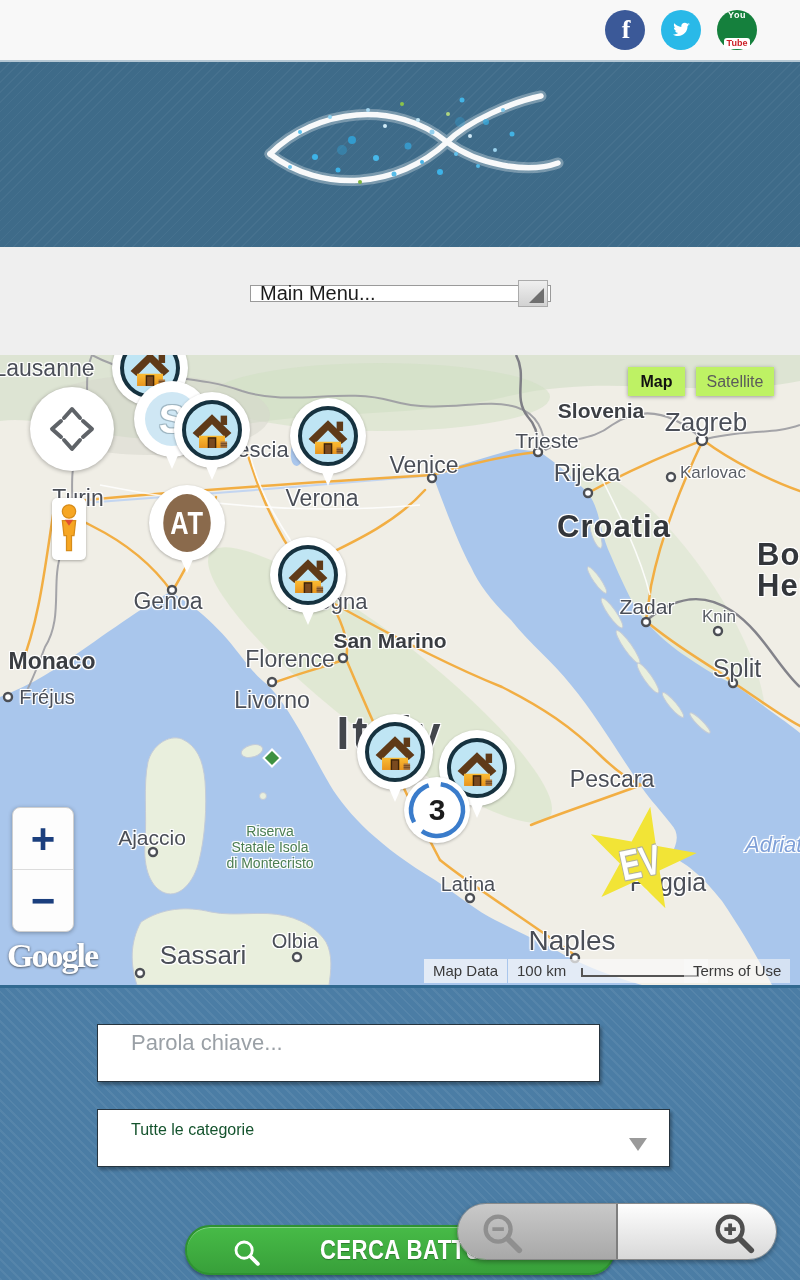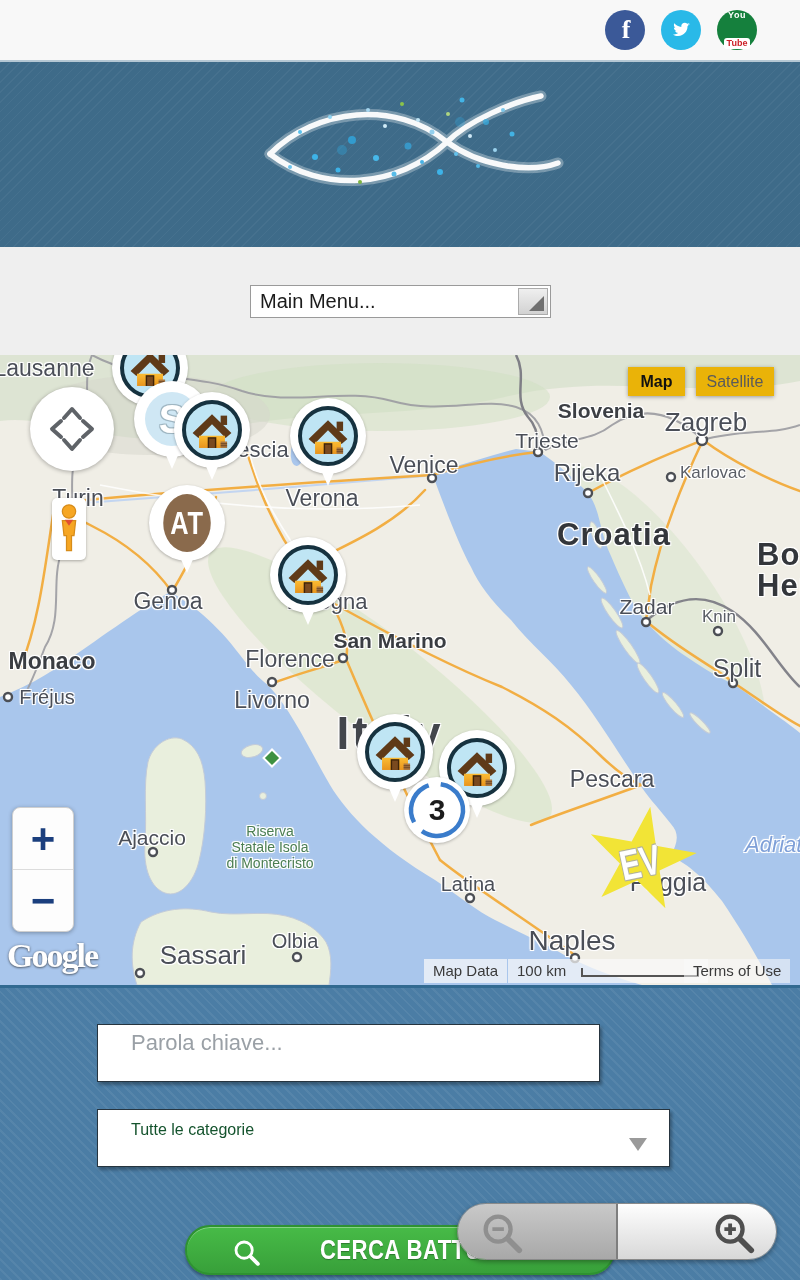--- a/index.html
+++ b/index.html
@@ -16,21 +16,21 @@
   .yt-l1 { font:700 9px/1 "Liberation Sans",sans-serif; letter-spacing:.5px; }
   .yt-l2 { background:#fff; color:#cc2027; font:700 9px/1 "Liberation Sans",sans-serif; border-radius:3px; padding:1px 3px; margin-top:18px; }
 
   
   .header { position:absolute; left:0; top:62px; width:800px; height:185px; background:#3e6b89;
             background-image:repeating-linear-gradient(135deg, rgba(255,255,255,.045) 0 1px, transparent 1px 7px); overflow:hidden; }
   .header svg.fish { position:absolute; left:0; top:0; }
 
   
   .menubar { position:absolute; left:0; top:247px; width:800px; height:108px; background:#efefef; }
-  .mselect { position:absolute; left:250px; top:38px; width:301px; height:33px; background:#fff;
+  .mselect { position:absolute; left:250px; top:38px; width:301px; height:17px; background:#fff;
              border:1px solid #9a9a9a; display:flex; align-items:center;gap:35px; }
   .mselect .txt { padding-left:9px; font-size:20px; color:#1b1b1b; flex:1; }
   .mselect .arrbox { width:30px; height:27px; margin-right:2px; background:linear-gradient(#efefef,#d2d2d2);
                      border:1px solid #ababab; display:flex; align-items:flex-end; justify-content:flex-end; }
   .mselect .tri { width:0; height:0; border-bottom:15px solid #6f6f6f; border-left:15px solid transparent; margin:0 3px 3px 0; }
 
   
   .map { position:absolute; left:0; top:355px; width:800px; height:630px; overflow:hidden; background:#f0eee6; }
   .map svg.base { position:absolute; left:0; top:0; z-index:0; }
 
@@ -76,21 +76,21 @@
   .pan { position:absolute; left:30px; top:32px; width:84px; height:84px; border-radius:50%; background:#fff;
          box-shadow:0 1px 4px rgba(0,0,0,.3); z-index:20; }
   .pegman { position:absolute; left:52px; top:143px; width:34px; height:62px; background:#fff; border-radius:5px;
             box-shadow:0 1px 3px rgba(0,0,0,.3); z-index:20; display:flex; align-items:center; justify-content:center; }
   .zoomctl { position:absolute; left:12px; top:452px; width:62px; height:125px; background:#fdfdfd; border-radius:8px;
              border:1px solid #cfcfcf; box-shadow:0 1px 4px rgba(0,0,0,.3); z-index:20; display:flex; flex-direction:column; }
   .zbtn { flex:1; display:flex; align-items:center; justify-content:center; font:700 42px/1 "Liberation Sans",sans-serif; color:#1b3f7e; }
   .zbtn.top { border-bottom:1px solid #dcdcdc; }
   .glogo { position:absolute; left:7px; top:584px; font:700 34px/1 "Liberation Serif",serif; color:#fff; letter-spacing:-2px;
            text-shadow:0 1px 2px rgba(40,44,48,.6),0 0 3px rgba(40,44,48,.35); z-index:21; }
-  .maptype { position:absolute; top:12px; height:29px; background:#eab308; box-shadow:0 1px 4px rgba(0,0,0,.35); z-index:22;
+  .maptype { position:absolute; top:12px; height:29px; background:#bef264; box-shadow:0 1px 4px rgba(0,0,0,.35); z-index:22;
              display:flex; align-items:center; justify-content:center; font-size:16px; }
   .maptype.m { left:628px; width:57px; font-weight:700; color:#111; }
   .maptype.s { left:696px; width:78px; color:#5b5b5b; }
   .activate { position:absolute; left:628px; top:538px; width:162px; height:60px; background:#fff; z-index:22;
               box-shadow:0 1px 4px rgba(0,0,0,.3); display:flex; align-items:center; justify-content:center;
               color:#767676; font-size:21px; }
   .attr { position:absolute; top:604px; height:24px; background:rgba(250,250,250,.72); color:#3a3a3a;
           font-size:15px; line-height:24px; padding:0 9px; z-index:21; white-space:nowrap; }
   .attr.mapdata { left:424px; }
   .attr.scale { left:508px; display:flex; align-items:center; gap:15px; }
@@ -307,21 +307,21 @@
   <div class="ml" style="left:44px;top:13px;font-size:23px">Lausanne</div>
   <div class="ml" style="left:78px;top:143px;font-size:23px">Turin</div>
   <div class="ml under" style="left:252px;top:95px;font-size:22px">Brescia</div>
   <div class="ml" style="left:322px;top:143px;font-size:23px">Verona</div>
   <div class="ml" style="left:424px;top:110px;font-size:23px">Venice</div>
   <div class="ml" style="left:547px;top:86px;font-size:21px">Trieste</div>
   <div class="ml cty" style="left:601px;top:56px;font-size:21px">Slovenia</div>
   <div class="ml" style="left:706px;top:68px;font-size:26px">Zagreb</div>
   <div class="ml" style="left:587px;top:118px;font-size:24px">Rijeka</div>
   <div class="ml" style="left:713px;top:118px;font-size:17px;color:#5a5e66">Karlovac</div>
-  <div class="ml country" style="left:614px;top:180px">Croatia</div>
+  <div class="ml country" style="left:614px;top:172px">Croatia</div>
   <div class="ml" style="left:647px;top:252px;font-size:21px">Zadar</div>
   <div class="ml" style="left:719px;top:262px;font-size:17px;color:#5a5e66">Knin</div>
   <div class="ml" style="left:737px;top:313px;font-size:25px">Split</div>
   <div class="ml country edge" style="left:757px;top:200px">Bos</div>
   <div class="ml country edge" style="left:757px;top:231px">Herz</div>
   <div class="ml under" style="left:168px;top:246px;font-size:23px">Genoa</div>
   <div class="ml under" style="left:327px;top:247px;font-size:22px">Bologna</div>
   <div class="ml big" style="left:390px;top:286px;font-size:21px">San Marino</div>
   <div class="ml" style="left:290px;top:304px;font-size:23px">Florence</div>
   <div class="ml" style="left:272px;top:345px;font-size:23px">Livorno</div>

